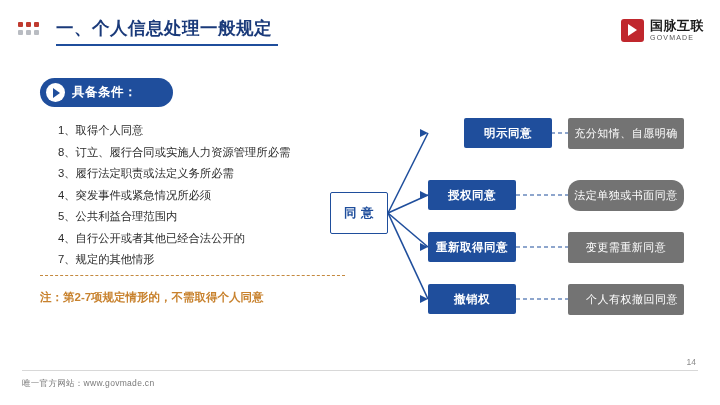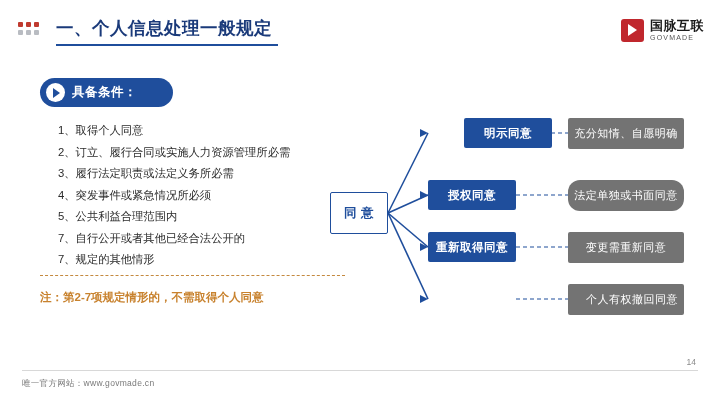--- a/index.html
+++ b/index.html
@@ -292,25 +292,25 @@
     </div>
   </div>
 
   <div class="cond-badge">
     <span class="circle"></span>
     <span class="badge-label">具备条件：</span>
   </div>
 
   <div class="cond-list">
     <div class="item">1、取得个人同意</div>
-    <div class="item">2、订立、履行合同或实施人力资源管理所必需</div>
+    <div class="item">8、订立、履行合同或实施人力资源管理所必需</div>
     <div class="item">3、履行法定职责或法定义务所必需</div>
     <div class="item">4、突发事件或紧急情况所必须</div>
     <div class="item">5、公共利益合理范围内</div>
-    <div class="item">7、自行公开或者其他已经合法公开的</div>
+    <div class="item">4、自行公开或者其他已经合法公开的</div>
     <div class="item">7、规定的其他情形</div>
   </div>
 
   <div class="divider"></div>
   <div class="note">注：第2-7项规定情形的，不需取得个人同意</div>
 
   <div class="diagram">
     <svg width="380" height="240">
 
       <line x1="63" y1="113" x2="103" y2="33" stroke="#1f4e9c" stroke-width="1.6"></line>
@@ -327,20 +327,21 @@
       <line x1="191" y1="95" x2="243" y2="95" stroke="#1f4e9c" stroke-width="1.2" stroke-dasharray="4,3"></line>
       <line x1="191" y1="147" x2="243" y2="147" stroke="#1f4e9c" stroke-width="1.2" stroke-dasharray="4,3"></line>
       <line x1="191" y1="199" x2="243" y2="199" stroke="#1f4e9c" stroke-width="1.2" stroke-dasharray="4,3"></line>
     </svg>
 
     <div class="node node-root">同 意</div>
 
     <div class="node node-mid m0">明示同意</div>
     <div class="node node-mid m2">重新取得同意</div>
     <div class="node node-mid m1">授权同意</div>
+    <div class="node node-mid m3">撤销权</div>
 
     <div class="node node-leaf l0">充分知情、自愿明确</div>
     <div class="node node-leaf l1">法定单独或书面同意</div>
     <div class="node node-leaf l2">变更需重新同意</div>
     <div class="node node-leaf l3">个人有权撤回同意</div>
   </div>
 
   <div class="page-num">14</div>
   <div class="footer-rule"></div>
   <div class="footer-text">唯一官方网站：www.govmade.cn</div>

